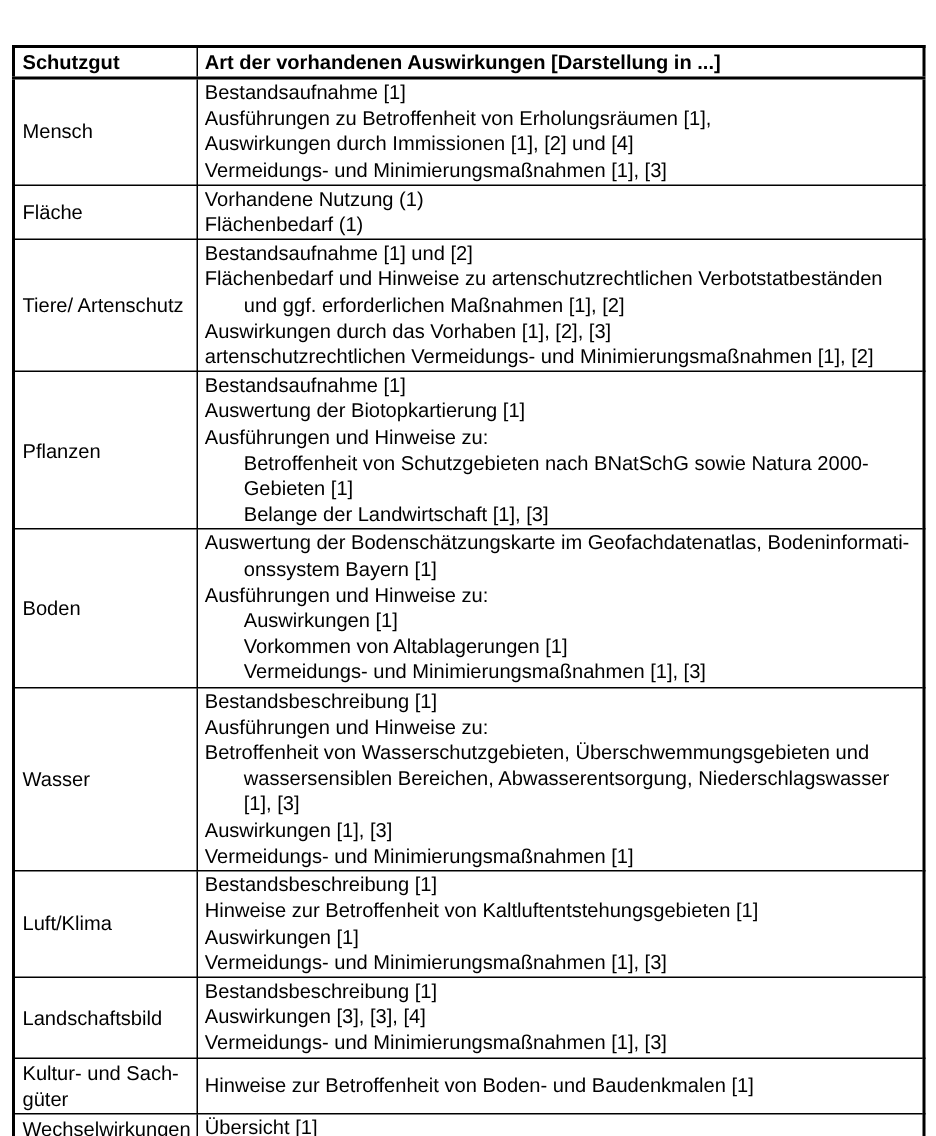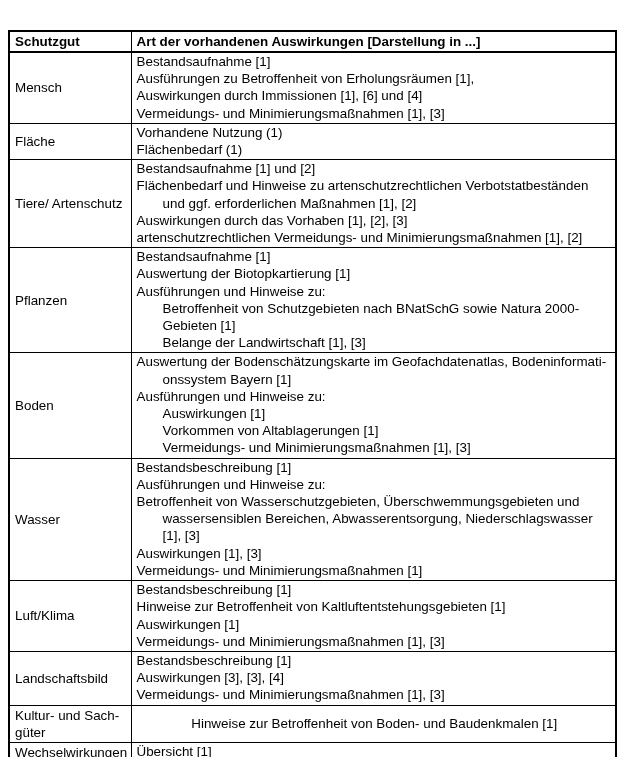--- a/index.html
+++ b/index.html
@@ -42,21 +42,21 @@
   col.c1 { width: 122px; }
   td.c1 {
     vertical-align: middle;
     padding: 1px 3px 1px 5px;
     white-space: nowrap;
   }
   td.c2 {
     vertical-align: top;
     padding: 0 3px 1px 5px;
   }
-  td.c2.mid { vertical-align: middle; text-align: center; }
+  td.c2.mid { vertical-align: middle; }
   .ln {
     line-height: 17.2px;
     white-space: nowrap;
   }
   .ln.ind { padding-left: 26px; }
 </style>
 </head>
 <body>
 
 <div class="page">
@@ -72,21 +72,21 @@
       </tr>
     </thead>
     <tbody id="tbody">
         <tr>
           <td class="c1">
             <div class="ln">Mensch</div>
           </td>
           <td class="c2">
             <div class="ln">Bestandsaufnahme [1]</div>
             <div class="ln">Ausführungen zu Betroffenheit von Erholungsräumen [1],</div>
-            <div class="ln">Auswirkungen durch Immissionen [1], [6] und [4]</div>
+            <div class="ln">Auswirkungen durch Immissionen [1], [2] und [4]</div>
             <div class="ln">Vermeidungs- und Minimierungsmaßnahmen [1], [3]</div>
           </td>
         </tr>
         <tr>
           <td class="c1">
             <div class="ln">Fläche</div>
           </td>
           <td class="c2">
             <div class="ln">Vorhandene Nutzung (1)</div>
             <div class="ln">Flächenbedarf (1)</div>

